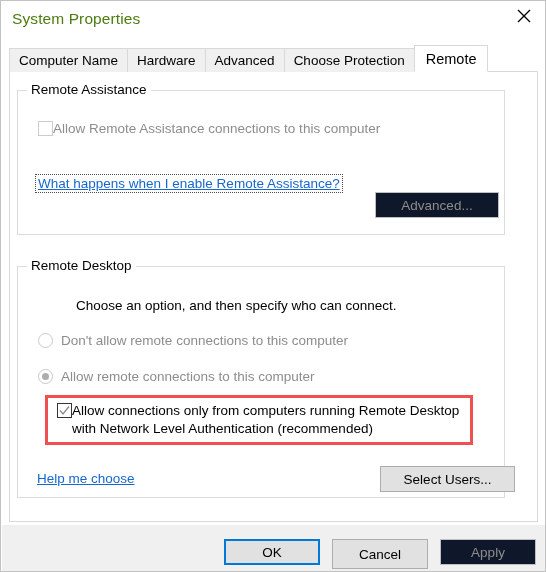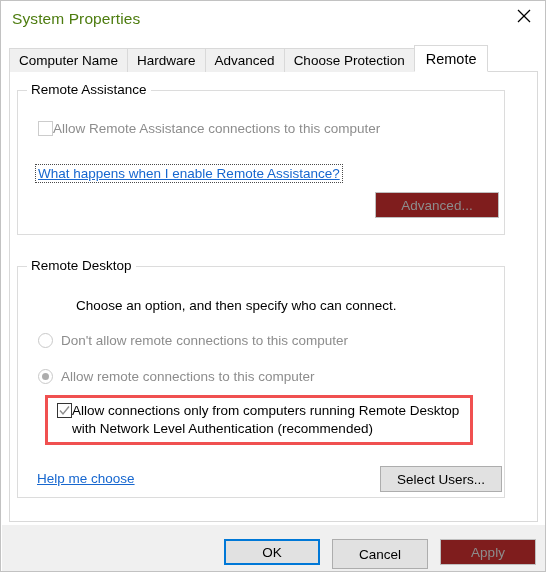--- a/index.html
+++ b/index.html
@@ -210,21 +210,21 @@
     font-size: 13.5px;
     color: #000000;
     font-family: "Liberation Sans", sans-serif;
     display: flex;
     align-items: center;
     justify-content: center;
     cursor: default;
     white-space: nowrap;
   }
   .btn.disabled {
-    background: #7f1d1d;
+    background: #0f172a;
     border-color: #bfbfbf;
     color: #8d8d8d;
   }
   .btn.default-focus {
     border: 2px solid #0078d7;
     background: #e1e1e1;
   }
 
   
   .annot-box {
@@ -271,21 +271,21 @@
 
   <div class="groupbox" id="group-ra">
     <span class="group-legend">Remote Assistance</span>
   </div>
 
   <div class="cb-row" style="left:37px; top:119px; width:400px;">
     <span class="cb-box"></span>
     <span class="cb-label">Allow Remote Assistance connections to this computer</span>
   </div>
 
-  <a class="link focused" style="left:36px; top:165px;">What happens when I enable Remote Assistance?</a>
+  <a class="link focused" style="left:36px; top:175px;">What happens when I enable Remote Assistance?</a>
 
   <div class="btn disabled" style="left:374px; top:191px; width:124px; height:26px;">Advanced...</div>
 
   <div class="groupbox" id="group-rd">
     <span class="group-legend">Remote Desktop</span>
   </div>
 
   <div class="static-text" style="left:37px; top:297px;">Choose an option, and then specify who can connect.</div>
 
   <div class="rb-row" style="left:37px; top:332px;">
@@ -304,21 +304,21 @@
         <polyline points="1,5.5 4,9 10,1.5" fill="none" stroke="#8d8d8d" stroke-width="1.4"></polyline>
       </svg>
     </span>
     <span class="cb-label dark"><span>Allow connections only from computers running Remote Desktop</span><br><span>with Network Level Authentication (recommended)</span></span>
   </div>
 
   <div class="annot-box" style="left:44px; top:394px; width:428px; height:50px;"></div>
 
   <a class="link" style="left:36px; top:470px;">Help me choose</a>
 
-  <div class="btn" style="left:379px; top:465px; width:122px; height:26px;">Select Users...</div>
+  <div class="btn" style="left:379px; top:465px; width:135px; height:26px;">Select Users...</div>
 
   <div class="bottombar"></div>
 
   <div class="btn default-focus" style="left:223px; top:538px; width:96px; height:26px;">OK</div>
 
   <div class="btn" style="left:331px; top:538px; width:96px; height:30px;">Cancel</div>
 
   <div class="btn disabled" style="left:439px; top:538px; width:96px; height:26px;">Apply</div>
 
 </div>

